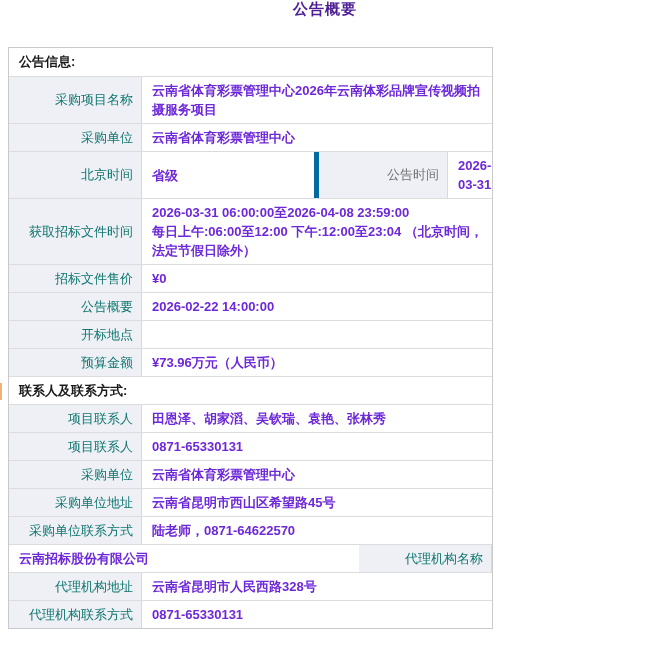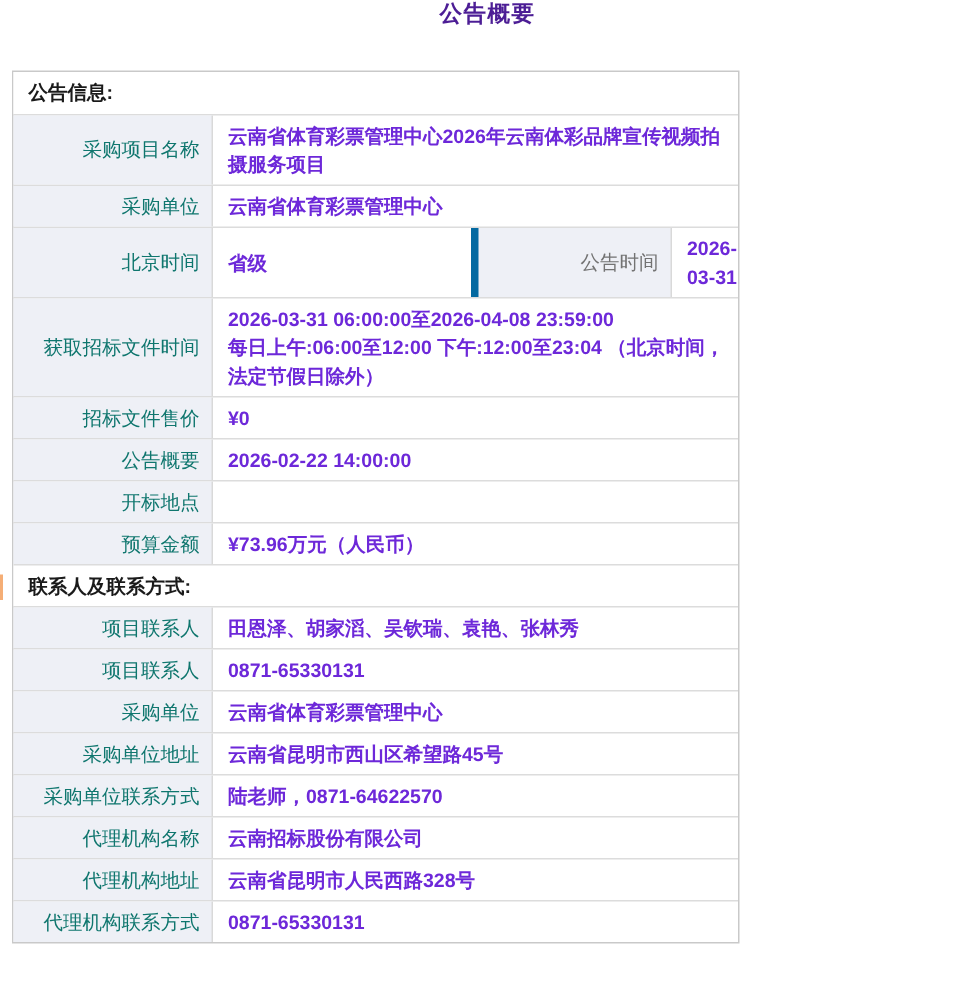--- a/index.html
+++ b/index.html
@@ -164,22 +164,22 @@
     <div class="cell label">采购单位地址</div>
     <div class="cell value">云南省昆明市西山区希望路45号</div>
   </div>
 
   <div class="row">
     <div class="cell label">采购单位联系方式</div>
     <div class="cell value">陆老师，0871-64622570</div>
   </div>
 
   <div class="row">
+    <div class="cell value">云南招标股份有限公司</div>
     <div class="cell label">代理机构名称</div>
-    <div class="cell value">云南招标股份有限公司</div>
   </div>
 
   <div class="row">
     <div class="cell label">代理机构地址</div>
     <div class="cell value">云南省昆明市人民西路328号</div>
   </div>
 
   <div class="row">
     <div class="cell label">代理机构联系方式</div>
     <div class="cell value">0871-65330131</div>

